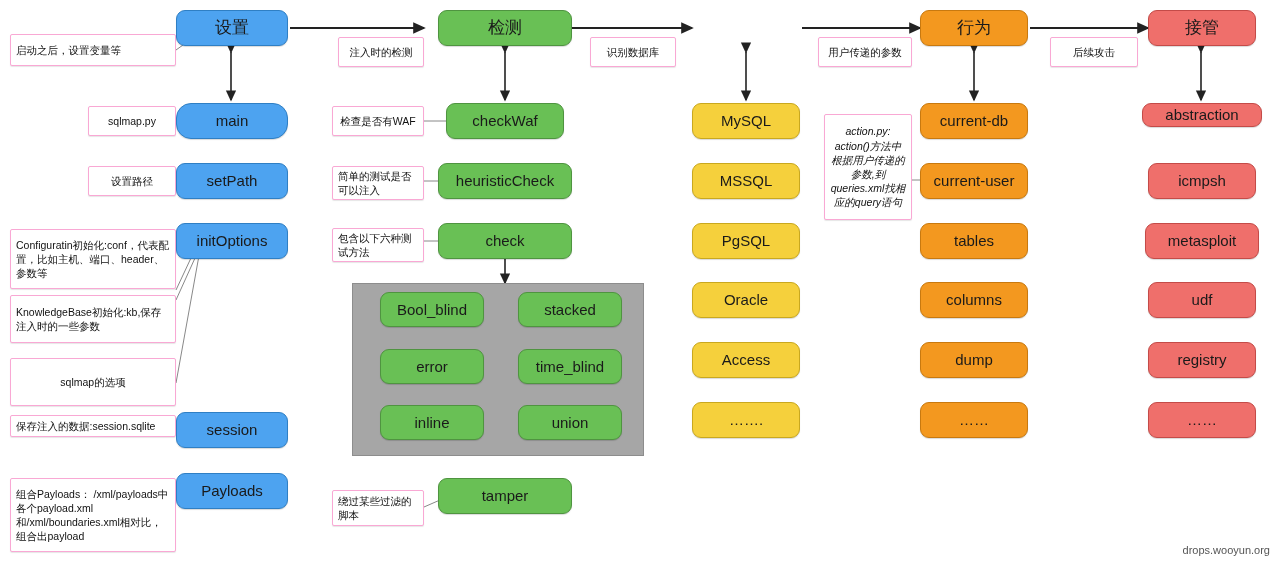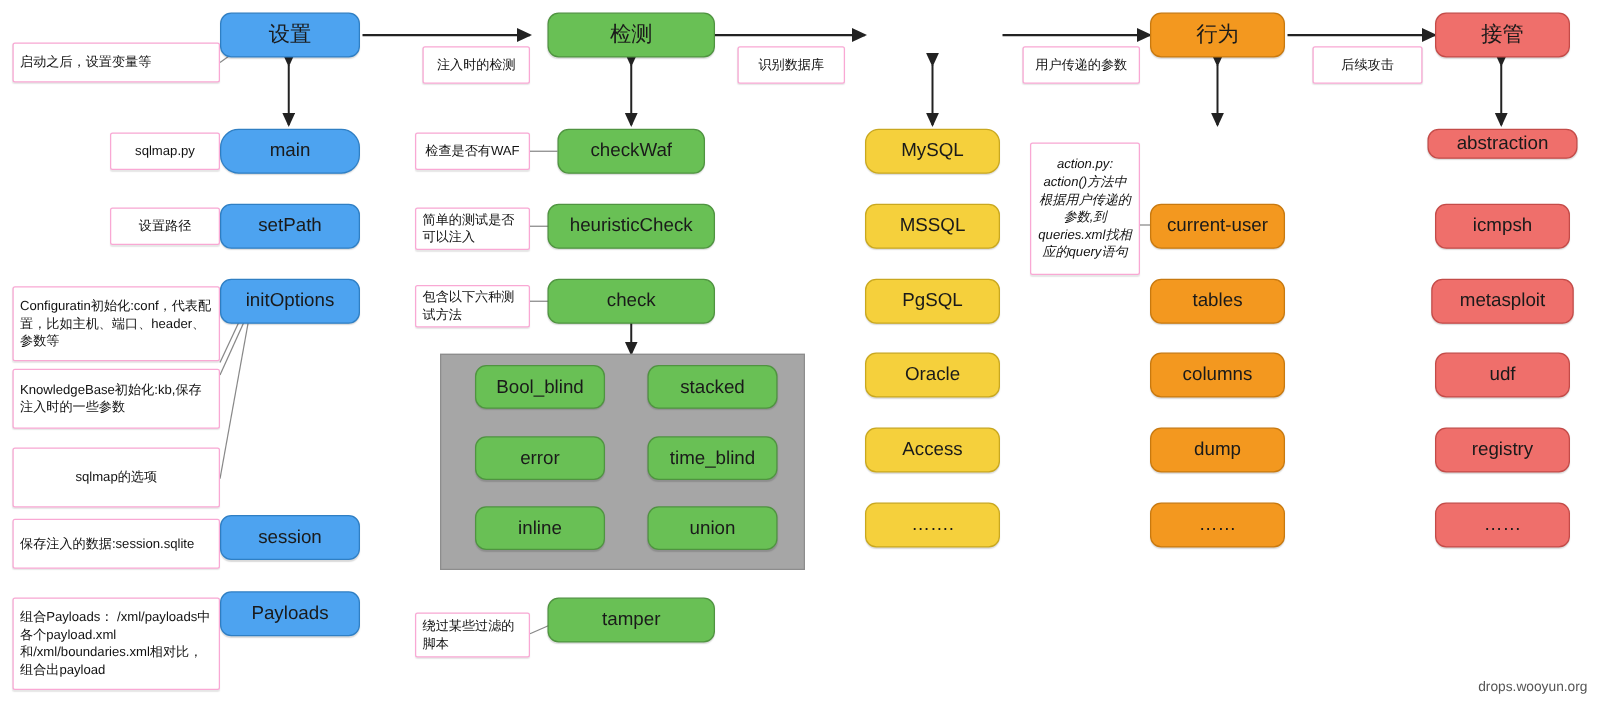--- a/index.html
+++ b/index.html
@@ -151,21 +151,21 @@
   <div class="note" style="left:10px; top:295px; width:166px; height:48px;">
     <span>KnowledgeBase初始化:kb,保存注入时的一些参数</span>
   </div>
   <div class="note center" style="left:10px; top:358px; width:166px; height:48px;">
     <span>sqlmap的选项</span>
   </div>
 
   <div class="node blue" style="left:176px; top:412px; width:112px; height:36px;">
     <span>session</span>
   </div>
-  <div class="note" style="left:10px; top:415px; width:166px; height:40px;">
+  <div class="note" style="left:10px; top:415px; width:166px; height:22px;">
     <span>保存注入的数据:session.sqlite</span>
   </div>
 
   <div class="node blue" style="left:176px; top:473px; width:112px; height:36px;">
     <span>Payloads</span>
   </div>
   <div class="note" style="left:10px; top:478px; width:166px; height:74px;">
     <span>组合Payloads： /xml/payloads中各个payload.xml和/xml/boundaries.xml相对比，组合出payload</span>
   </div>
 
@@ -221,21 +221,21 @@
     <span>tamper</span>
   </div>
   <div class="note" style="left:332px; top:490px; width:92px; height:36px;">
     <span>绕过某些过滤的脚本</span>
   </div>
 
   <div class="note center" style="left:590px; top:37px; width:86px; height:30px;">
     <span>识别数据库</span>
   </div>
 
-  <div class="node yellow" style="left:692px; top:103px; width:108px; height:36px;border-radius:11px;">
+  <div class="node yellow" style="left:692px; top:103px; width:108px; height:36px;">
     <span>MySQL</span>
   </div>
   <div class="node yellow" style="left:692px; top:163px; width:108px; height:36px;">
     <span>MSSQL</span>
   </div>
   <div class="node yellow" style="left:692px; top:223px; width:108px; height:36px;">
     <span>PgSQL</span>
   </div>
   <div class="node yellow" style="left:692px; top:282px; width:108px; height:36px;">
     <span>Oracle</span>
@@ -247,20 +247,23 @@
     <span>…….</span>
   </div>
 
   <div class="node orange head" style="left:920px; top:10px; width:108px; height:36px;">
     <span>行为</span>
   </div>
   <div class="note center" style="left:818px; top:37px; width:94px; height:30px;">
     <span>用户传递的参数</span>
   </div>
 
+  <div class="node orange" style="left:920px; top:103px; width:108px; height:36px;">
+    <span>current-db</span>
+  </div>
   <div class="node orange" style="left:920px; top:163px; width:108px; height:36px;">
     <span>current-user</span>
   </div>
   <div class="node orange" style="left:920px; top:223px; width:108px; height:36px;">
     <span>tables</span>
   </div>
   <div class="node orange" style="left:920px; top:282px; width:108px; height:36px;">
     <span>columns</span>
   </div>
   <div class="node orange" style="left:920px; top:342px; width:108px; height:36px;">

